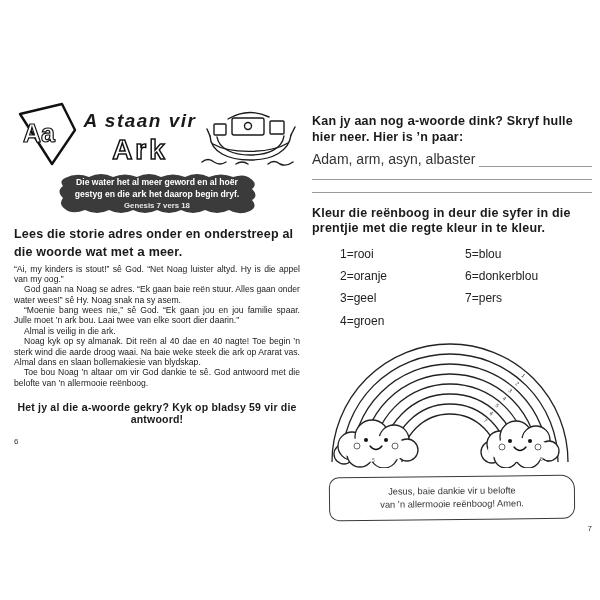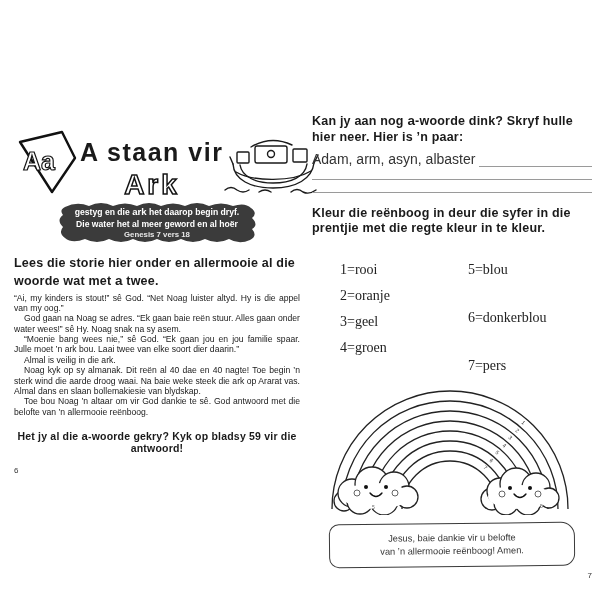--- a/index.html
+++ b/index.html
@@ -3,28 +3,28 @@
 <meta charset="utf-8">
 <style>
   html,body{margin:0;padding:0;}
   body{
     width:600px;height:600px;background:#ffffff;
     font-family:"Liberation Sans", sans-serif;color:#1a1a1a;
     position:relative;overflow:hidden;
   }
   .spread{position:relative;width:600px;height:600px;background:#fff;}
   .page{position:absolute;top:0;}
-  .page-left{left:14px;top:128px;width:286px;}
+  .page-left{left:14px;top:100px;width:286px;}
   .page-right{left:312px;top:112px;width:280px;}
 
   
   .header-row{display:flex;align-items:flex-start;}
   .badge-svg{flex:0 0 auto;}
   .title-block{flex:1 1 auto;text-align:center;margin-top:10px;}
-  .title-top{font-size:25px;font-weight:800;letter-spacing:1.5px;white-space:nowrap;}
+  .title-top{font-size:19px;font-weight:800;letter-spacing:1.5px;white-space:nowrap;font-style:italic;}
   .ark-svg{flex:0 0 auto;margin-top:2px;}
 
   
   .banner-wrap{position:relative;width:204px;height:48px;margin:0 auto;margin-top:-6px;}
   .banner-bg{position:absolute;left:0;top:0;}
   .banner-text{
     position:absolute;inset:0;display:flex;flex-direction:column;justify-content:center;
     text-align:center;color:#fff;font-size:8.6px;font-weight:700;line-height:1.3;
     padding:2px 10px;box-sizing:border-box;
   }
@@ -40,23 +40,23 @@
   .footer-line{margin-top:13px;font-size:10.5px;font-weight:800;letter-spacing:.2px;text-align:center;}
   .pagenum{font-size:8px;color:#333;margin-top:12px;}
   .pagenum-right{text-align:right;margin-top:4px;}
 
   
   .prompt{font-size:12.5px;font-weight:800;line-height:1.26;letter-spacing:.2px;}
   .examples-row{display:flex;align-items:flex-end;margin-top:5px;font-size:14px;color:#333;}
   .examples-row .fill-line{flex:1 1 auto;border-bottom:1px solid #9a9a9a;margin-left:4px;height:10px;}
   .write-line{border-bottom:1px solid #9a9a9a;height:12px;}
   .color-heading{margin-top:13px;font-size:12.5px;font-weight:800;line-height:1.26;letter-spacing:.2px;}
-  .key-grid{display:flex;margin:20px 0 0 28px;font-size:14px;color:#222;font-family:Liberation Serif, serif;}
+  .key-grid{display:flex;margin:6px 0 0 28px;font-size:12px;color:#222;}
   .key-col{display:flex;flex-direction:column;line-height:1.85;}
-  .key-col.second{margin-left:78px;gap:22px;}
+  .key-col.second{margin-left:78px;}
   .rainbow-wrap{margin-top:2px;margin-left:2px;}
   .prayer-box{
     width:224px;margin:4px auto 0;border:1.6px solid #3a3a3a;
     border-radius:10px 14px 12px 10px;padding:8px 10px;text-align:center;
     font-size:9.3px;color:#333;line-height:1.4;transform:rotate(-0.6deg);
   }
 </style>
 </head>
 <body>
 
@@ -94,27 +94,27 @@
           <path d="M36,62 Q42,58 48,62"></path>
         </g>
       </svg>
     </div>
 
     <div class="banner-wrap">
       <svg class="banner-bg" width="204" height="48" viewBox="0 0 204 48">
         <path fill="#3b3b3b" d="M10,8 Q22,2 34,7 Q46,1 58,7 Q70,2 82,7 Q94,1 106,7 Q118,2 130,7 Q142,1 154,7 Q166,2 178,7 Q190,3 196,9 Q203,14 197,19 Q204,26 197,30 Q203,37 195,41 Q184,46 174,40 Q162,46 150,40 Q138,46 126,40 Q114,46 102,40 Q90,46 78,40 Q66,46 54,40 Q42,46 30,40 Q17,45 10,39 Q3,34 8,28 Q1,21 8,16 Q4,11 10,8 Z"></path>
       </svg>
       <div class="banner-text">
+        <span>Die water het al meer geword en al hoër</span>
         <span><span>gestyg en die </span><span class="banner-bold">ark</span><span> het daarop begin dryf.</span></span>
-        <span>Die water het al meer geword en al hoër</span>
         <span class="banner-ref">Genesis 7 vers 18</span>
       </div>
     </div>
 
-    <div class="instruction"><span>Lees die storie hier onder en allermooie al die woorde wat met </span><span class="bubble-a">a</span><span> twee.</span></div>
+    <div class="instruction"><span>Lees die storie adres onder en onderstreep al die woorde wat met </span><span class="bubble-a">a</span><span> meer.</span></div>
 
     <div class="story">
       <p>“Ai, my kinders is stout!” sê God. “Net Noag luister altyd. Hy is die appel van my oog.”</p>
       <p class="ind">God gaan na Noag se adres. “Ek gaan baie reën stuur. Alles gaan onder water wees!” sê Hy. Noag snak na sy asem.</p>
       <p class="ind">“Moenie bang wees nie,” sê God. “Ek gaan jou en jou familie spaar. Julle moet ’n ark bou. Laai twee van elke soort dier daarin.”</p>
       <p class="ind">Almal is veilig in die ark.</p>
       <p class="ind">Noag kyk op sy almanak. Dit reën al 40 dae en 40 nagte! Toe begin ’n sterk wind die aarde droog waai. Na baie weke steek die ark op Ararat vas. Almal dans en slaan bollemakiesie van blydskap.</p>
       <p class="ind">Toe bou Noag ’n altaar om vir God dankie te sê. God antwoord met die belofte van ’n allermooie reënboog.</p>
     </div>
 

